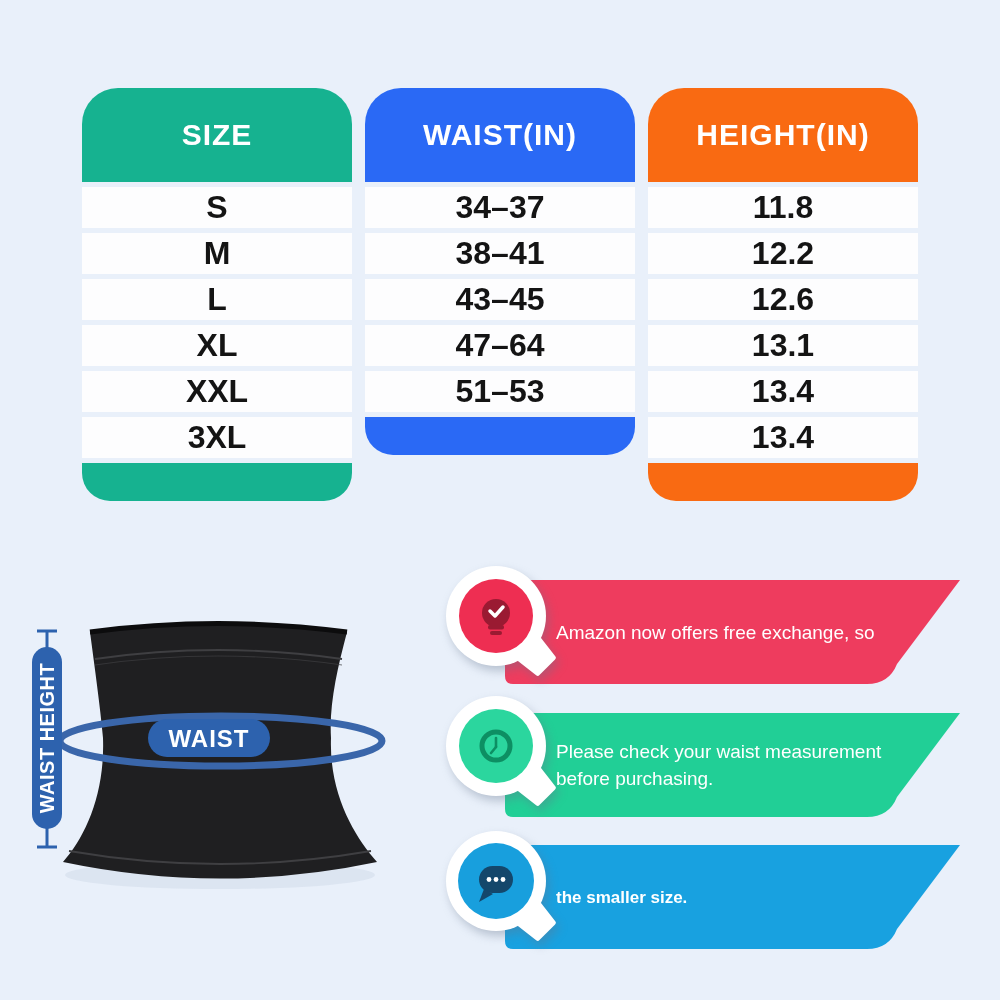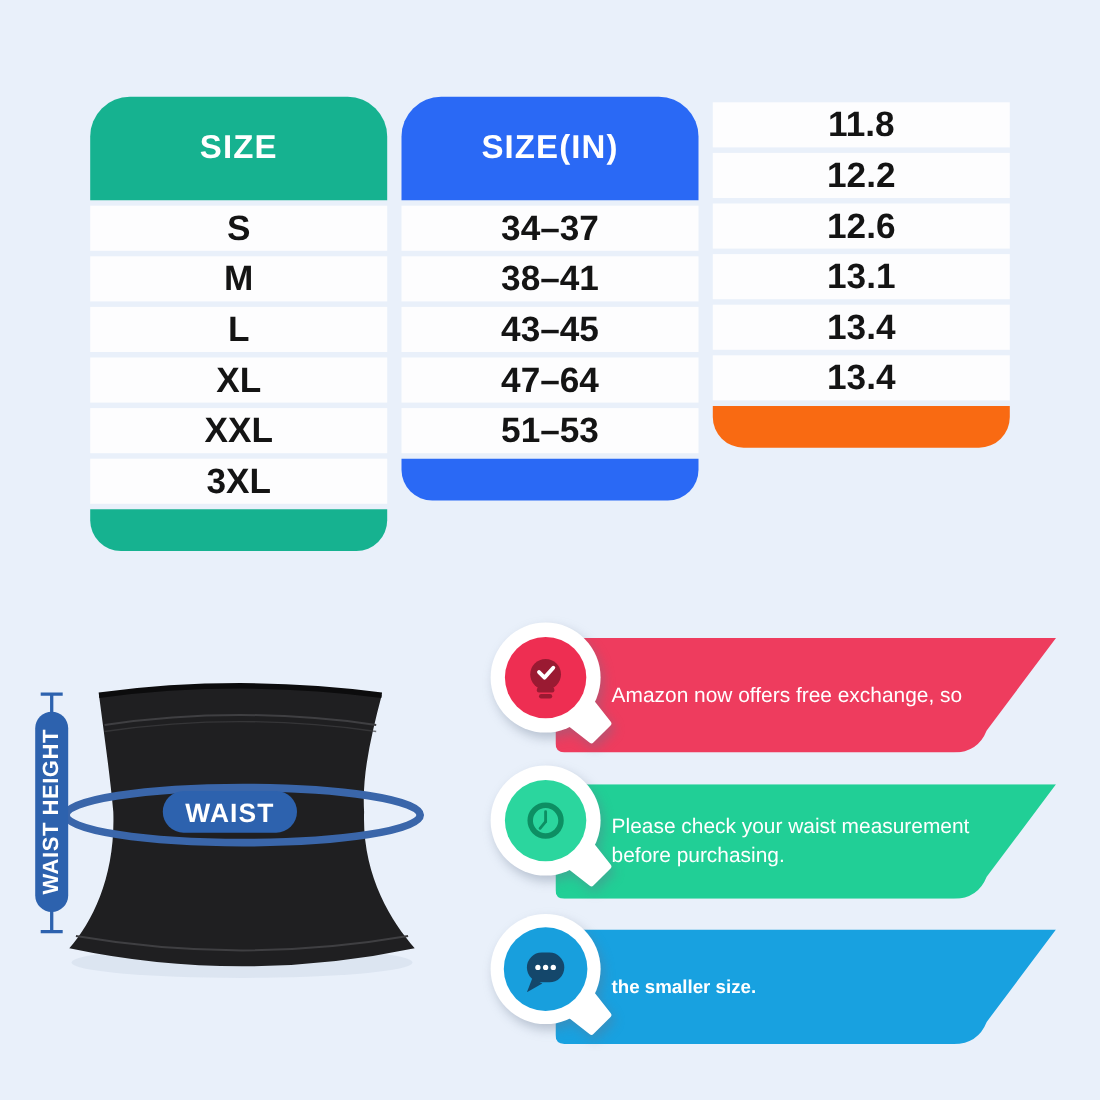--- a/index.html
+++ b/index.html
@@ -43,29 +43,30 @@
       <div class="col-header c-green">SIZE</div>
       <div class="cell">S</div>
       <div class="cell">M</div>
       <div class="cell">L</div>
       <div class="cell">XL</div>
       <div class="cell">XXL</div>
       <div class="cell">3XL</div>
       <div class="col-footer c-green"></div>
     </div>
     <div class="col">
-      <div class="col-header c-blue">SIZE(IN)</div>
+      <div class="col-header c-blue">WAIST(IN)</div>
       <div class="cell">34–37</div>
       <div class="cell">38–41</div>
       <div class="cell">43–45</div>
       <div class="cell">47–64</div>
       <div class="cell">51–53</div>
       <div class="col-footer c-blue"></div>
     </div>
     <div class="col">
+      <div class="col-header c-orange">HEIGHT(IN)</div>
       <div class="cell">11.8</div>
       <div class="cell">12.2</div>
       <div class="cell">12.6</div>
       <div class="cell">13.1</div>
       <div class="cell">13.4</div>
       <div class="cell">13.4</div>
       <div class="col-footer c-orange"></div>
     </div>
   </section>
 

